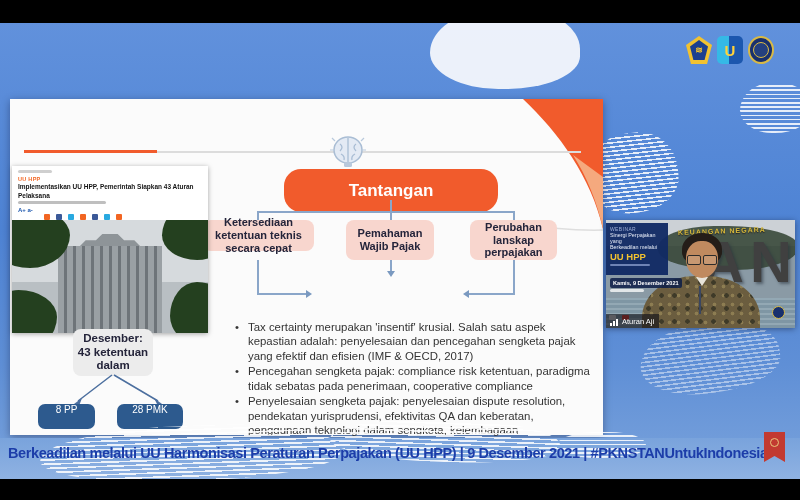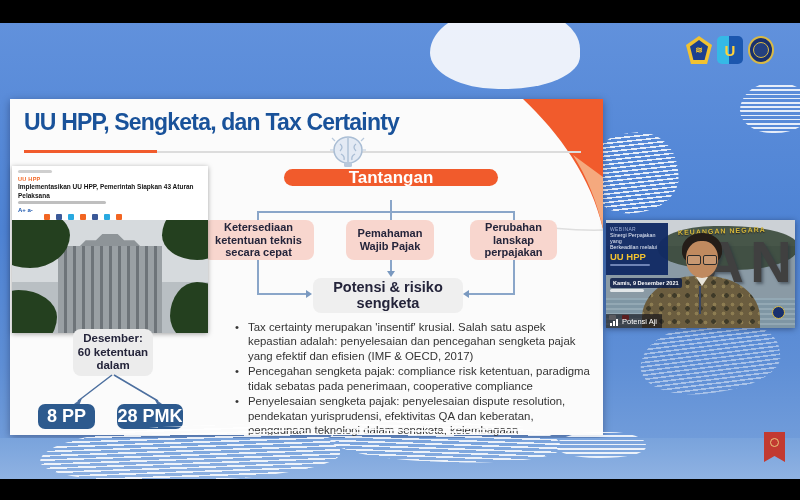--- a/index.html
+++ b/index.html
@@ -20,21 +20,21 @@
   .logo-seal{border-radius:50%;background:#18306e;border:2px solid #d9ba45;box-sizing:border-box;display:flex;align-items:center;justify-content:center;}
   .logo-seal .inner{width:14px;height:14px;border-radius:50%;border:1px solid #d9ba45;background:#24407e;}
 
   
   #slide{left:10px;top:76px;width:593px;height:336px;background:#fbfbfb;box-shadow:0 2px 8px rgba(0,0,30,.35);}
   #slide-title{left:14px;top:10px;font-size:23px;font-weight:bold;color:#19529a;letter-spacing:-0.8px;}
   .rule-orange{left:14px;top:51px;width:133px;height:3px;background:#f15b2c;}
   .rule-gray{left:147px;top:52px;width:424px;height:2px;background:#dcdcdc;}
 
   
-  #tantangan{left:274px;top:70px;width:214px;height:17px;background:#f15b2c;border-radius:17px;display:flex;align-items:center;justify-content:center;color:#fff;font-size:17px;font-weight:bold;}
+  #tantangan{left:274px;top:70px;width:214px;height:43px;background:#f15b2c;border-radius:17px;display:flex;align-items:center;justify-content:center;color:#fff;font-size:17px;font-weight:bold;}
   .conn{background:#8aa6c9;}
   .pinkbox{background:#f8d6ce;border-radius:8px;color:#24243a;font-weight:bold;font-size:11px;line-height:1.18;display:flex;align-items:center;justify-content:center;text-align:center;padding:2px;box-sizing:border-box;}
   #riskbox{left:303px;top:179px;width:150px;height:35px;background:#efefef;border-radius:8px;display:flex;align-items:center;justify-content:center;text-align:center;color:#24243a;font-weight:bold;font-size:14.5px;line-height:1.1;}
   .arrow-right{width:0;height:0;border-top:4px solid transparent;border-bottom:4px solid transparent;border-left:6px solid #7a99c0;}
   .arrow-left{width:0;height:0;border-top:4px solid transparent;border-bottom:4px solid transparent;border-right:6px solid #7a99c0;}
   .arrow-down{width:0;height:0;border-left:4px solid transparent;border-right:4px solid transparent;border-top:6px solid #7a99c0;}
 
   
   #bullets{left:225px;top:221px;width:356px;font-size:11.4px;color:#333;line-height:1.27;}
   .bullet{display:flex;margin-bottom:1px;}
@@ -47,21 +47,21 @@
   #article-headline{left:6px;top:17px;width:176px;font-size:6.5px;font-weight:bold;color:#141414;line-height:1.35;}
   #font-controls{left:6px;top:41px;font-size:6px;font-weight:bold;color:#1c57ae;}
   .share-sq{width:6px;height:6px;border-radius:1px;display:inline-block;margin-right:1.5px;vertical-align:middle;}
   #photo{left:0;top:54px;width:196px;height:113px;background:linear-gradient(180deg,#d6dadd 0 55%,#b9bfc3 55% 100%);overflow:hidden;}
   #building{left:46px;top:26px;width:104px;height:87px;background:repeating-linear-gradient(90deg,#9aa0a4 0 6px,#6e7479 6px 9px);}
   #building-top{left:66px;top:14px;width:64px;height:14px;background:#8e9498;clip-path:polygon(0 100%,12% 45%,28% 45%,38% 0,62% 0,72% 45%,88% 45%,100% 100%);}
   .foliage{background:#24401f;border-radius:45% 55% 50% 50%/55% 45% 55% 45%;}
 
   
   #planbox{left:63px;top:230px;width:80px;height:47px;background:#ececec;border-radius:8px;display:flex;flex-direction:column;align-items:center;justify-content:center;color:#24243a;font-weight:bold;font-size:11.5px;line-height:1.2;}
-  .bluepill{background:#2d5a8e;border-radius:7px;color:#fff;font-weight:bold;font-size:18px;display:flex;align-items:center;justify-content:center;}
+  .bluepill{background:#2d5a8e;border-radius:7px;color:#fff;font-weight:normal;font-size:10px;display:flex;align-items:flex-start;justify-content:center;}
 
   
   #video{left:606px;top:197px;width:189px;height:108px;background:#8a9aa5;overflow:hidden;box-shadow:0 1px 6px rgba(0,0,20,.4);}
   #vid-sky{left:0;top:0;width:189px;height:26px;background:#ccd1d6;}
   #vid-trees{left:52px;top:6px;width:140px;height:44px;background:#39483a;border-radius:40% 50% 45% 50%/50% 45% 50% 45%;opacity:.9;}
   #vid-sign{left:72px;top:7px;width:115px;font-size:7px;font-weight:bold;color:#d8b93a;letter-spacing:1px;text-shadow:0 1px 1px #222;transform:rotate(-2deg);}
   #vid-letters{left:96px;top:8px;font-size:58px;font-weight:bold;color:#404040;letter-spacing:6px;text-shadow:2px 2px 3px rgba(40,50,60,.55);}
   #vid-water{left:0;top:78px;width:189px;height:30px;background:repeating-linear-gradient(0deg,#7f96a4 0 3px,#93a8b4 3px 5px);}
   #person-hair{left:76px;top:13px;width:40px;height:32px;border-radius:50% 50% 40% 40%;background:#241d18;}
   #person-face{left:80px;top:21px;width:32px;height:37px;border-radius:46% 46% 50% 50%;background:#c08a5f;}
@@ -112,63 +112,59 @@
       </div>
 
     <div class="abs" id="slide">
 
       <svg class="abs" style="right:0;top:0;" width="96" height="132" viewBox="0 0 96 132">
         <path d="M96,0 L16,0 C52,34 84,78 96,130 Z" fill="#f15b2c"></path>
         <path d="M96,130 C90,103 80,78 66,56 L96,78 Z" fill="#f5a97e"></path>
         <path d="M-30,118 C25,128 65,132 96,131" fill="none" stroke="#dedede" stroke-width="1.5"></path>
       </svg>
 
-      <div class="abs" id="slide-title">UU HPP, Sengketa, dan Tax Certainty</div>
       <div class="abs rule-orange"></div>
       <div class="abs rule-gray"></div>
 
       <svg class="abs" style="left:316px;top:33px;" width="44" height="40" viewBox="0 0 44 40">
         <ellipse cx="22" cy="18" rx="14" ry="13" fill="#e3eaf4" stroke="#a9bdd4" stroke-width="1.5"></ellipse>
         <path d="M22,6 V30 M14,12 q4,3 0,7 M30,12 q-4,3 0,7 M15,22 q4,2 3,6 M29,22 q-4,2 -3,6" fill="none" stroke="#a9bdd4" stroke-width="1.3"></path>
         <rect x="18" y="30" width="8" height="5" rx="1.5" fill="#b9c9dc"></rect>
         <path d="M6,6 l3,3 M38,6 l-3,3 M4,18 h4 M36,18 h4" stroke="#b9c9dc" stroke-width="1.2"></path>
       </svg>
 
       <div class="abs" id="tantangan">
         <span>Tantangan</span>
       </div>
 
       <div class="abs conn" style="left:380px;top:101px;width:1.5px;height:11px;"></div>
       <div class="abs conn" style="left:247px;top:112px;width:257px;height:1.5px;"></div>
       <div class="abs conn" style="left:247px;top:112px;width:1.5px;height:9px;"></div>
       <div class="abs conn" style="left:380px;top:112px;width:1.5px;height:9px;"></div>
       <div class="abs conn" style="left:503px;top:112px;width:1.5px;height:9px;"></div>
 
-      <div class="abs pinkbox" style="left:193px;top:121px;width:111px;height:40px;">
+      <div class="abs pinkbox" style="left:193px;top:121px;width:111px;height:31px;">
         <span>Ketersediaan ketentuan teknis secara cepat</span>
       </div>
       <div class="abs pinkbox" style="left:336px;top:121px;width:88px;height:40px;">
         <span>Pemahaman Wajib Pajak</span>
       </div>
       <div class="abs pinkbox" style="left:460px;top:121px;width:87px;height:40px;">
         <span>Perubahan lanskap perpajakan</span>
       </div>
 
       <div class="abs conn" style="left:247px;top:161px;width:1.5px;height:34px;"></div>
       <div class="abs conn" style="left:247px;top:194px;width:49px;height:1.5px;"></div>
       <div class="abs arrow-right" style="left:296px;top:191px;"></div>
       <div class="abs conn" style="left:380px;top:161px;width:1.5px;height:12px;"></div>
       <div class="abs arrow-down" style="left:377px;top:172px;"></div>
       <div class="abs conn" style="left:503px;top:161px;width:1.5px;height:34px;"></div>
       <div class="abs conn" style="left:459px;top:194px;width:46px;height:1.5px;"></div>
       <div class="abs arrow-left" style="left:453px;top:191px;"></div>
 
-      <div class="abs" id="riskbox">
-        <span>Potensi &amp; risiko sengketa</span>
-      </div>
 
       <div class="abs" id="bullets">
         <div class="bullet">
           <span class="dot">•</span>
           <span>Tax certainty merupakan 'insentif' krusial. Salah satu aspek kepastian adalah: penyelesaian dan pencegahan sengketa pajak yang efektif dan efisien (IMF &amp; OECD, 2017)</span>
         </div>
         <div class="bullet">
           <span class="dot">•</span>
           <span>Pencegahan sengketa pajak: compliance risk ketentuan, paradigma tidak sebatas pada penerimaan, cooperative compliance</span>
         </div>
@@ -198,21 +194,21 @@
           <div class="abs" id="building"></div>
           <div class="abs foliage" style="left:-22px;top:-12px;width:80px;height:60px;"></div>
           <div class="abs foliage" style="left:150px;top:-15px;width:70px;height:55px;"></div>
           <div class="abs foliage" style="left:-25px;top:70px;width:70px;height:60px;"></div>
           <div class="abs foliage" style="left:158px;top:62px;width:60px;height:62px;"></div>
         </div>
       </div>
 
       <div class="abs" id="planbox">
         <span>Desember:</span>
-        <span>60 ketentuan</span>
+        <span>43 ketentuan</span>
         <span>dalam</span>
       </div>
       <svg class="abs" style="left:20px;top:274px;" width="160" height="36" viewBox="0 0 160 36">
         <path d="M82,2 L48,28 M84,2 L128,28" stroke="#4c6f9f" stroke-width="1.5" fill="none"></path>
         <polygon points="44,31 52,25 49,33" fill="#4c6f9f"></polygon>
         <polygon points="132,31 124,25 128,33" fill="#4c6f9f"></polygon>
       </svg>
       <div class="abs bluepill" style="left:28px;top:305px;width:57px;height:25px;">
         <span>8 PP</span>
       </div>
@@ -247,30 +243,31 @@
       <div class="abs" id="vid-timebar"></div>
 
       <div class="abs" style="left:3px;top:86px;">
         <span class="rec-dot" style="background:#d8d8d8;"></span>
         <span class="rec-dot" style="background:#d8392f;"></span>
       </div>
       <div class="abs" id="nametag">
         <span style="margin-right:3px;">
           <span class="sigbar" style="height:3px;"></span><span class="sigbar" style="height:5px;"></span><span class="sigbar" style="height:7px;"></span>
         </span>
-        <span>Potensi Aji</span>
+        <span>Aturan Aji</span>
       </div>
       <div class="abs" id="vid-logo"></div>
     </div>
 
     <div class="abs" id="banner">
       <div class="abs" style="left:0;top:20px;width:800px;height:41px;background:linear-gradient(180deg,#79a3dc,#8fb2e2);"></div>
       <div class="abs cloud striped" style="left:40px;top:8px;width:300px;height:55px;transform:rotate(-2deg);"></div>
       <div class="abs cloud striped" style="left:330px;top:2px;width:230px;height:42px;transform:rotate(2deg);"></div>
       <div class="abs cloud striped" style="left:556px;top:14px;width:90px;height:26px;"></div>
+      <div class="abs" id="banner-text">Berkeadilan melalui UU Harmonisasi Peraturan Perpajakan (UU HPP) | 9 Desember 2021 | #PKNSTANUntukIndonesia</div>
       <div class="abs" id="pennant">
           <div class="emblem"></div>
         </div>
     </div>
 
   </div>
 
   <div class="abs blackbar" style="top:479px;height:21px;"></div>
 </div>
 

